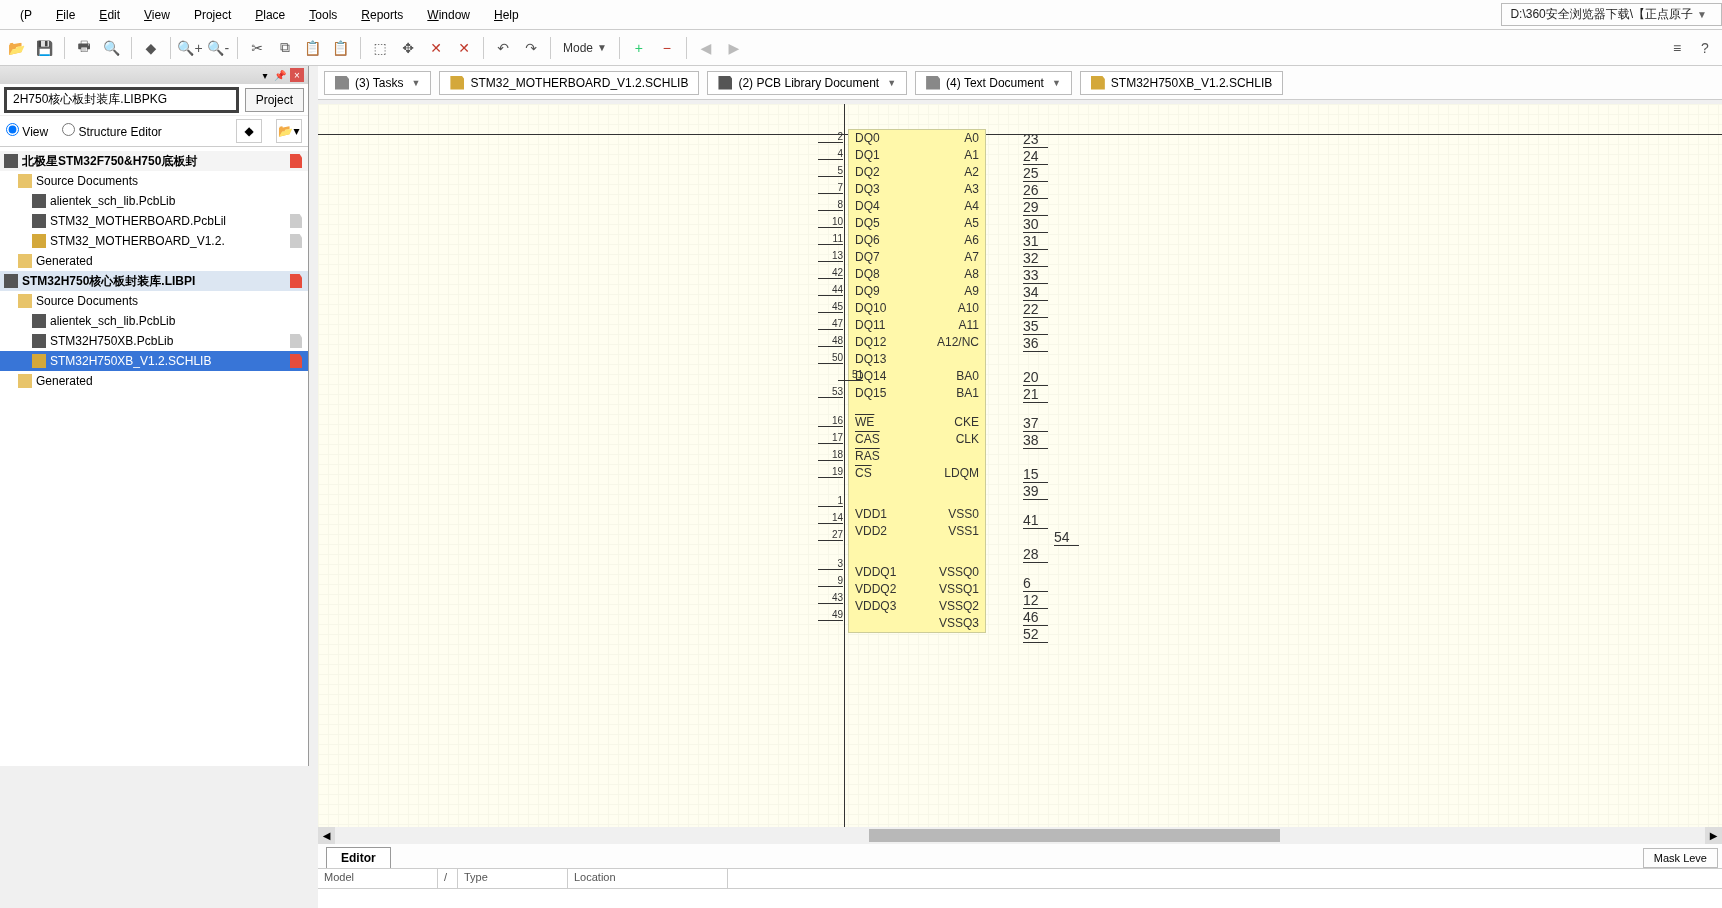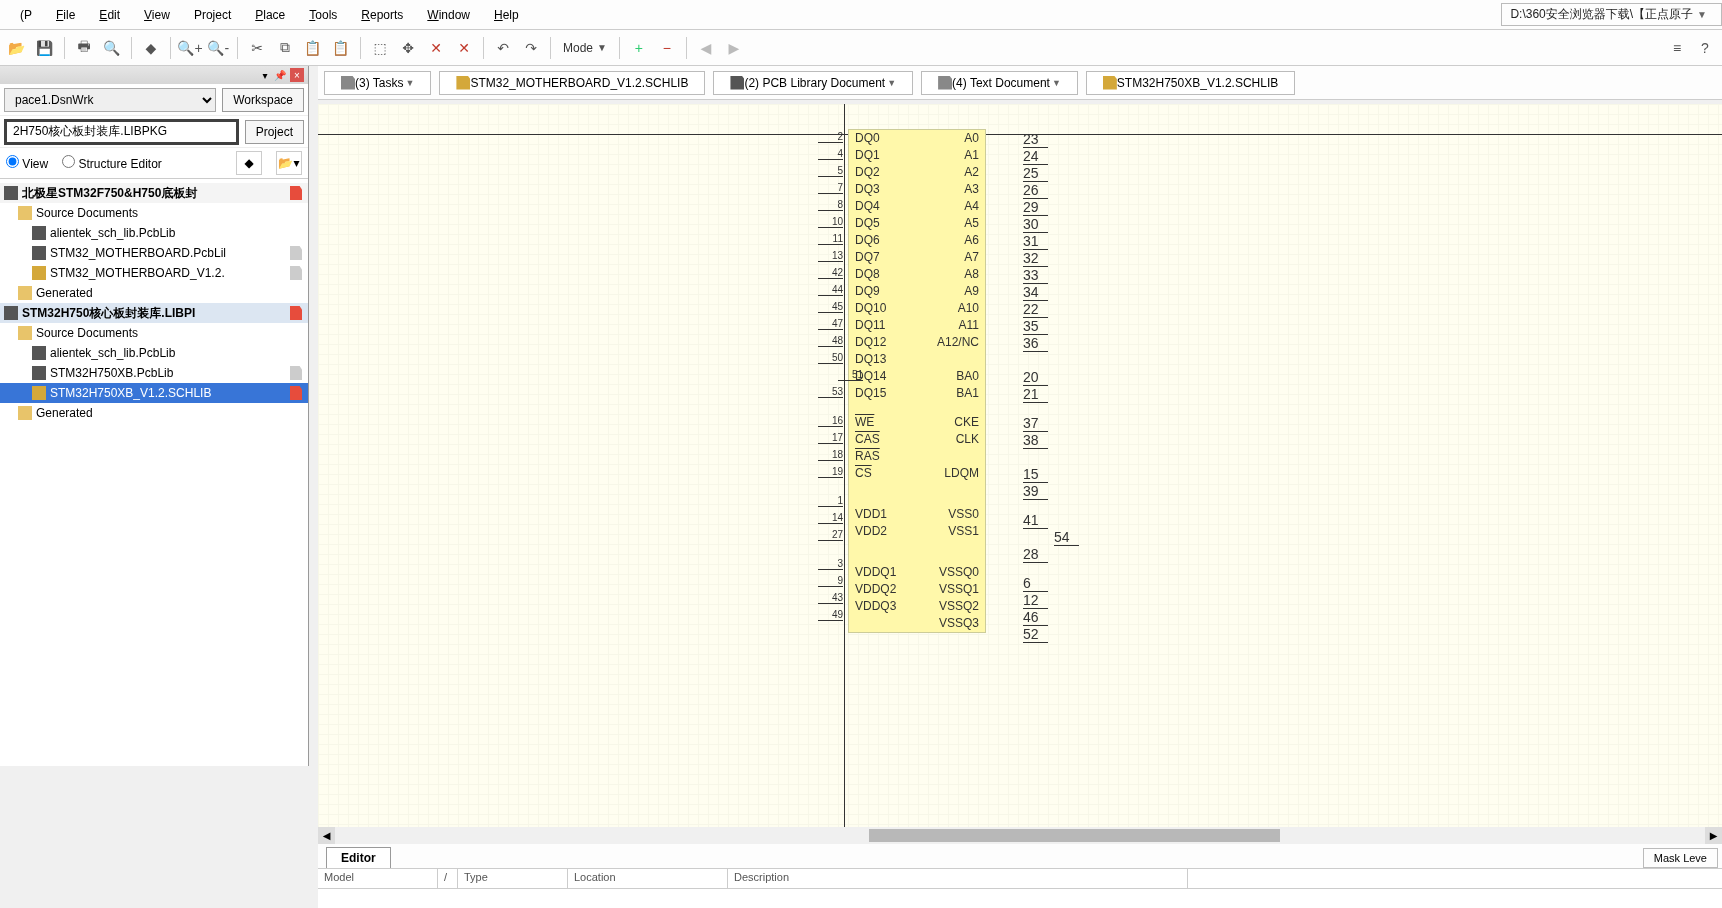--- a/index.html
+++ b/index.html
@@ -11,21 +11,21 @@
 .menubar .path { margin-left: auto; border: 1px solid #bbb; padding: 2px 8px; font-size: 11px; color: #222; display:flex; align-items:center; gap:4px;}
 .menubar .path-dd { margin-right:6px; font-size:10px; color:#666;}
 
 .toolbar { display: flex; height: 36px; align-items: center; background: #fdfdfd; border-bottom: 1px solid #ccc; padding: 0 4px; gap: 2px; }
 .tool-btn { width: 26px; height: 26px; display: flex; align-items: center; justify-content: center; font-size: 14px; color: #555; cursor: pointer; }
 .sep { width: 1px; height: 22px; background: #ccc; margin: 0 4px; }
 .mode { display: flex; align-items: center; gap: 4px; padding: 0 6px; font-size: 13px; color: #333; }
 .mode-dd { font-size: 10px; color: #555; }
 
 .doctabs { display: flex; height: 34px; align-items: center; background: #fdfdfd; border-bottom: 1px solid #ccc; padding: 0 6px; gap: 8px; margin-left: 318px; }
-.doctab { display: flex; align-items: center; border: 1px solid #bbb; padding: 4px 16px; background: #fff; font-size: 12px; cursor: pointer;}
+.doctab { display: flex; align-items: center; gap: 6px; border: 1px solid #bbb; padding: 4px 10px; background: #fff; font-size: 12px; cursor: pointer;}
 .doctab .dd { font-size: 9px; color:#666; margin-left:2px;}
 .doctab-ico { width:14px; height:14px; display:inline-block;}
 
 .left-panel { position: absolute; left: 0; top: 66px; width: 309px; height: 700px; background: #fff; border-right: 1px solid #999; display:flex; flex-direction:column; }
 .panel-header { height: 18px; background: linear-gradient(#e6e6e6,#d6d6d6); display:flex; align-items:center; justify-content:flex-end; padding-right:4px; font-size:11px; gap:2px;}
 .panel-header span { width:14px; height:14px; display:flex; align-items:center; justify-content:center; font-size:10px;}
 .panel-row { display:flex; align-items:center; height:32px; border-bottom:1px solid #eee; padding:0 4px; gap:6px;}
 .panel-row input { flex:1; border:3px solid #404040; padding:3px 6px; font-size:12px;}
 .panel-row select { flex:1; border:1px solid #aaa; padding:3px 6px; font-size:12px;}
 .panel-btn { border:1px solid #999; padding:4px 10px; background:#f6f6f6; font-size:12px; cursor:pointer;}
@@ -126,24 +126,20 @@
   <span style="margin-left:auto"></span>
   <span class="tool-btn">≡</span>
   <span class="tool-btn">?</span>
 </div>
 
 <div class="left-panel">
   <div class="panel-header">
     <span>▾</span>
     <span>📌</span>
     <span style="background:#d9534f;color:#fff">×</span>
-  </div>
-  <div class="panel-row">
-    <select><option>pace1.DsnWrk</option></select>
-    <button class="panel-btn">Workspace</button>
   </div>
   <div class="panel-row">
     <input value="2H750核心板封装库.LIBPKG" style="">
     <button class="panel-btn">Project</button>
   </div>
   <div class="radio-row">
     <label><input type="radio" checked="" style=""> <span>View</span></label>
     <label><input type="radio" style=""> <span>Structure Editor</span></label>
     <span style="flex:1"></span>
     <span class="ico-btn">◆</span>
@@ -430,15 +426,14 @@
   <span class="editor-tab">Editor</span>
   <span class="mask-level">Mask Leve</span>
 </div>
 
 <div class="bottom-grid">
   <div class="hdr" id="gridHdr">
       <div class="col" style="width: 120px;">Model</div>
       <div class="col" style="width: 20px;">/</div>
       <div class="col" style="width: 110px;">Type</div>
       <div class="col" style="width: 160px;">Location</div>
-      <div class="col" style="width: 460px;">Description</div>
     </div>
 </div>
 
 </body></html>

